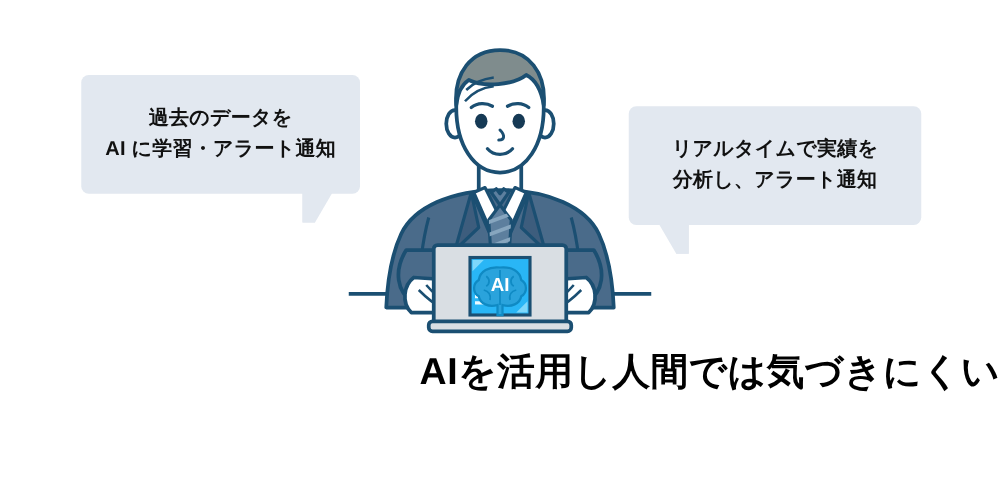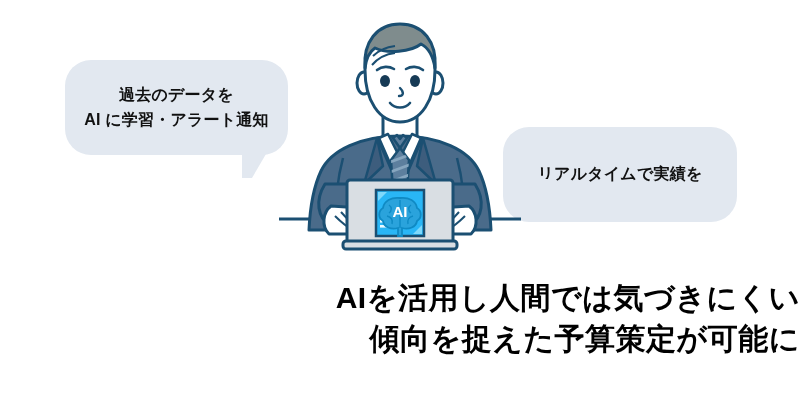--- a/index.html
+++ b/index.html
@@ -17,21 +17,21 @@
     position: relative;
     width: 800px;
     height: 400px;
     background: #ffffff;
   }
 
   
   .bubble {
     position: absolute;
     background: #e2e8f0;
-    border-radius: 26px;
+    border-radius: 6px;
     box-sizing: border-box;
     display: flex;
     flex-direction: column;
     align-items: center;
     justify-content: center;
   }
   .bubble-line {
     color: #111111;
     font-weight: bold;
     font-size: 16px;
@@ -43,21 +43,20 @@
     left: 65px;
     top: 60px;
     width: 223px;
     height: 95px;
   }
   #bubble-right {
     left: 503px;
     top: 85px;
     width: 234px;
     height: 95px;
-    margin-top: 42px;
   }
   .tail {
     position: absolute;
     width: 0;
     height: 0;
   }
   
   #tail-left {
     left: 242px;
     top: 154px;
@@ -73,21 +72,21 @@
     border-right: 10px solid #e2e8f0;
     border-left: 14px solid transparent;
     border-top: 24px solid #e2e8f0;
     border-bottom: 0;
   }
 
   
   #illustration {
     position: absolute;
     left: 265px;
-    top: 8px;
+    top: 24px;
     width: 270px;
     height: 250px;
   }
 
   
   #caption {
     position: absolute;
     left: 0;
     top: 278px;
     width: 800px;
@@ -108,20 +107,21 @@
 <div id="stage">
 
   <div class="bubble" id="bubble-left">
     <div class="bubble-line">過去のデータを</div>
     <div class="bubble-line">AI に学習・アラート通知</div>
   </div>
   <div class="tail" id="tail-left"></div>
 
   <div class="bubble" id="bubble-right">
     <div class="bubble-line">リアルタイムで実績を</div>
+    <div class="bubble-line">分析し、アラート通知</div>
   </div>
   <div class="tail" id="tail-right"></div>
 
   <div id="illustration">
     <svg viewBox="0 0 270 250" width="270" height="250" xmlns="http://www.w3.org/2000/svg">
 
       <line x1="14" y1="211" x2="256" y2="211" stroke="#1b4f72" stroke-width="3"></line>
 
       <path d="M118 104 L118 132 Q135 144 152 132 L152 104 Z" fill="#ffffff" stroke="#1b4f72" stroke-width="3" stroke-linejoin="round"></path>
 
@@ -219,16 +219,15 @@
         <path d="M146 197 C 143 199 143 203 146 205" fill="none" stroke="#0f8ac4" stroke-width="1.4"></path>
         <path d="M148 208 C 144 209 142 212 143 216" fill="none" stroke="#0f8ac4" stroke-width="1.4"></path>
         <line x1="135" y1="192" x2="135" y2="220" stroke="#0f8ac4" stroke-width="1.4"></line>
       </g>
       <text x="135" y="209" fill="#ffffff" font-family="Liberation Sans, sans-serif" font-size="15" font-weight="bold" text-anchor="middle">AI</text>
     </svg>
   </div>
 
   <div id="caption">
     <div class="caption-line">AIを活用し人間では気づきにくい</div>
-    <div class="caption-line">傾向を捉えた予算策定が可能に</div>
   </div>
 
 </div>
 
 </body></html>

